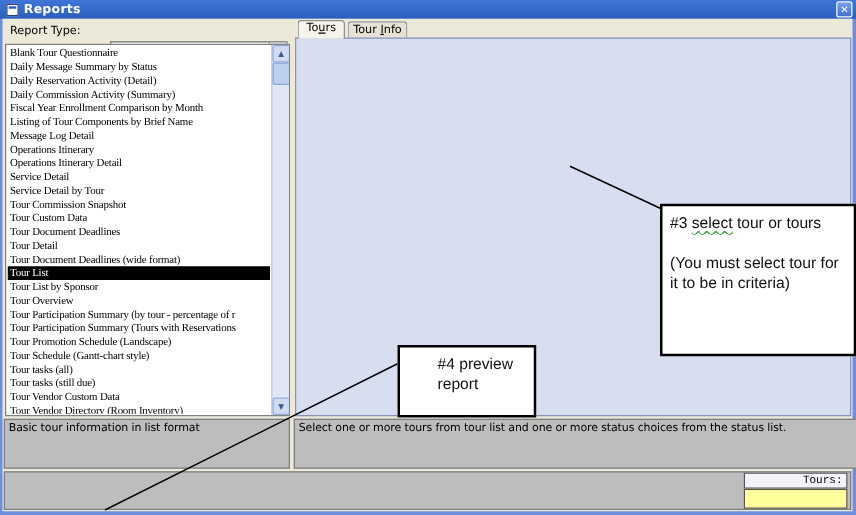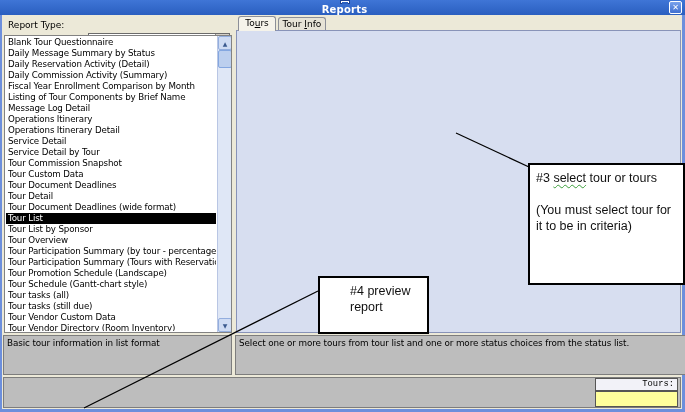--- a/index.html
+++ b/index.html
@@ -1,35 +1,35 @@
 <!DOCTYPE html>
 <html><head>
 <meta charset="utf-8">
 <style>
   html,body{margin:0;padding:0;}
   .screen{position:relative;width:685px;height:412px;background:#6d8fdc;overflow:hidden;
           font-family:"DejaVu Sans","Liberation Sans",sans-serif;font-size:9px;color:#000;}
-  .abs{position:absolute;flex-direction:column;}
+  .abs{position:absolute;}
   
   .titlebar{left:0;top:0;width:685px;height:15px;background:linear-gradient(#3f75d6,#2a5fc0);display:flex;align-items:center;}
   .title-icon{width:10px;height:10px;margin-left:5px;background:#fff;border:1px solid #1d3f8f;box-sizing:border-box;position:relative;}
   .title-icon::after{content:"";position:absolute;left:1px;top:1px;right:1px;height:2px;background:#2a5fc0;}
   .title-text{color:#fff;font-weight:bold;font-size:10px;margin-left:4px;letter-spacing:.2px;}
   .close-btn{position:absolute;right:3px;top:1px;width:13px;height:13px;background:linear-gradient(#7aa2ec,#3f6fd0);
              border:1px solid #fff;border-radius:2px;color:#fff;font-size:8px;font-weight:bold;display:flex;align-items:center;justify-content:center;box-sizing:border-box;}
   
   .content-bg{left:2px;top:15px;width:680px;height:394px;background:#ece9d8;}
   .label{white-space:nowrap;}
   
   .combo{left:88px;top:33px;width:142px;height:15px;background:#fff;border:1px solid #6b6b6b;box-sizing:border-box;}
   .combo-text{position:absolute;left:3px;top:1px;font-size:9px;}
   .combo-btn{position:absolute;right:0;top:0;width:13px;height:13px;background:#d4d0c8;border-left:1px solid #8b8b8b;display:flex;align-items:center;justify-content:center;font-size:6px;color:#222;}
   
   .listbox{left:4px;top:35px;width:228px;height:298px;background:#fff;border:1px solid #828282;box-sizing:border-box;overflow:hidden;}
-  .list-items{position:absolute;left:1px;top:1px;right:15px;bottom:1px;overflow:hidden;}
+  .list-items{position:absolute;left:1px;top:1px;right:15px;bottom:1px;overflow:hidden;font-family:Liberation Serif, serif;}
   .list-item{height:11px;line-height:11px;padding-left:2px;white-space:nowrap;overflow:hidden;font-size:8.7px;letter-spacing:-0.15px;}
   .list-item.selected{background:#000;color:#fff;}
   .scroll{position:absolute;right:0;top:0;width:14px;height:100%;background:#dfe7f6;border-left:1px solid #b9c6e4;box-sizing:border-box;}
   .scroll-btn{position:absolute;left:0;width:14px;height:14px;background:#cfdcf4;border:1px solid #93aede;border-radius:2px;box-sizing:border-box;
               display:flex;align-items:center;justify-content:center;font-size:6px;color:#3b5a8f;}
   .scroll-thumb{position:absolute;left:0;top:14px;width:14px;height:18px;background:#bccfee;border:1px solid #84a7e0;border-radius:2px;box-sizing:border-box;}
   
   .statusbox{background:#bdbdbd;border:1px solid #7d7d7d;box-sizing:border-box;}
   .statusbox .txt{position:absolute;left:3px;top:2px;font-size:8.8px;letter-spacing:-0.1px;white-space:nowrap;}
   

